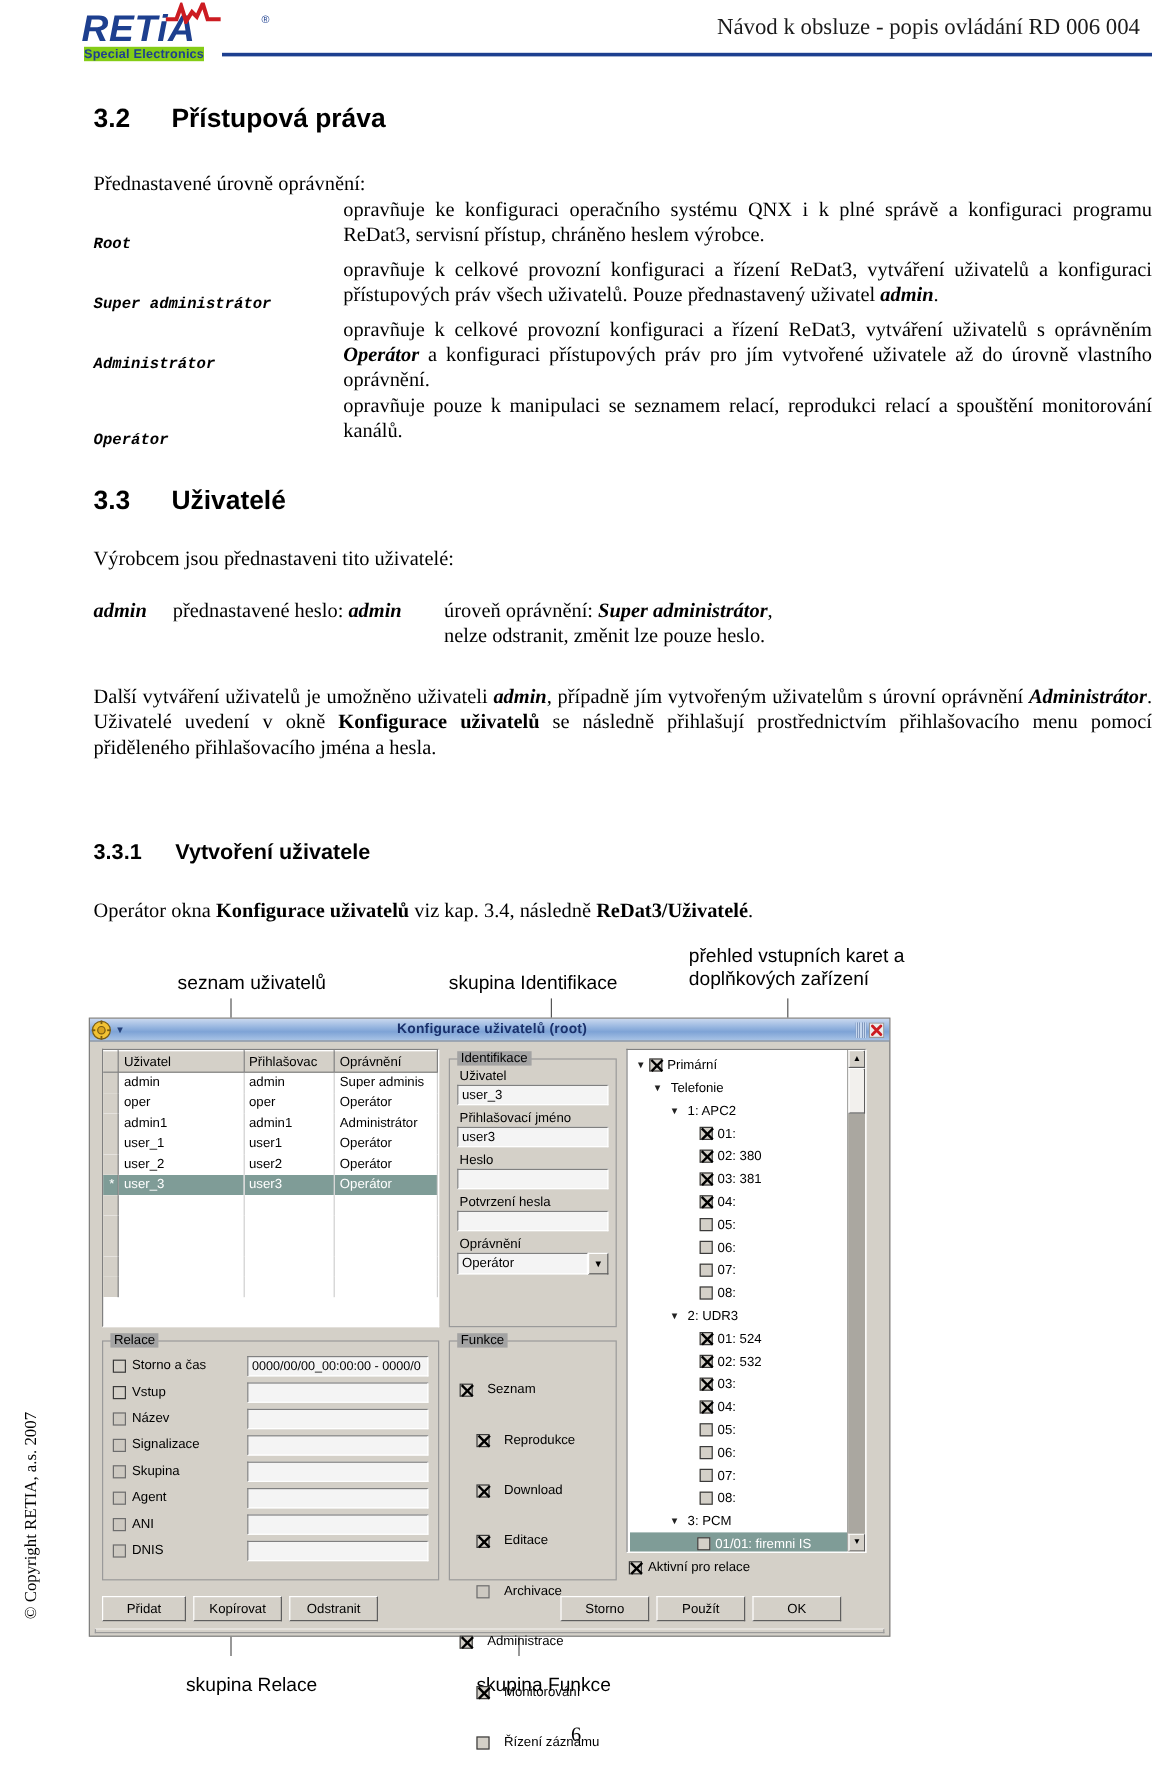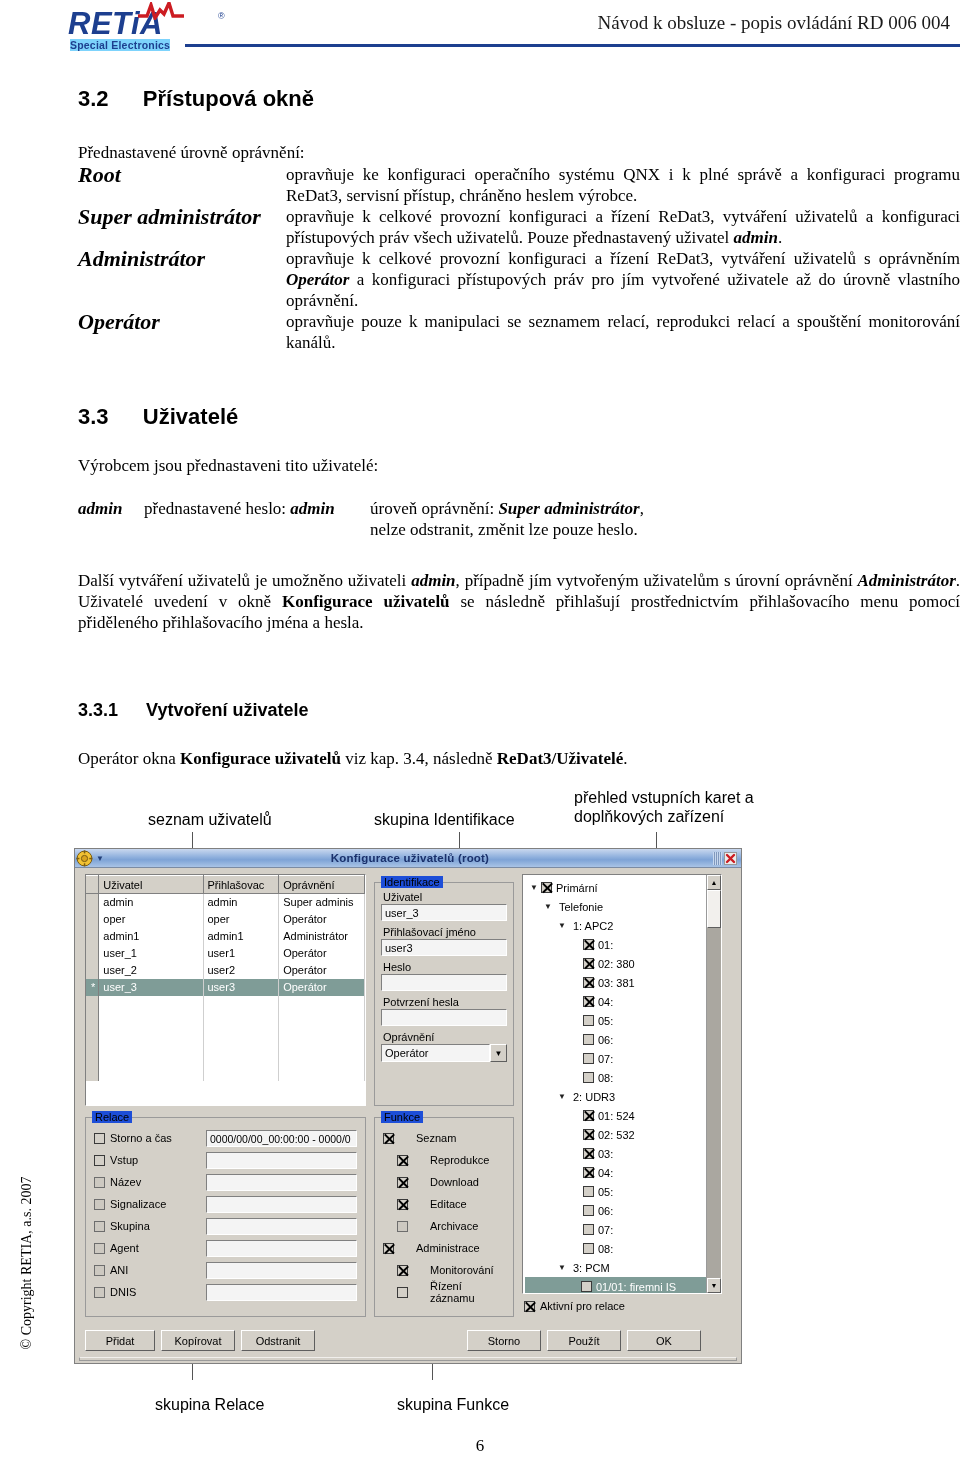--- a/index.html
+++ b/index.html
@@ -33,21 +33,21 @@
   .logo-reg {
     position: absolute; left: 150px; top: 5px;
     font-family: "Liberation Sans", sans-serif;
     font-size: 9px; color: #1d3f8f;
   }
   .logo-sub {
     position: absolute; left: 2px; top: 33px;
     font-family: "Liberation Sans", sans-serif;
     font-weight: bold; font-size: 10.5px; letter-spacing: 0.2px;
     color: #1d3f8f;
-    background: #7dd3fc;
+    background: #84cc16;
   }
   .header-title {
     position: absolute; right: 10px; top: 12px;
     font-family: "Liberation Serif", serif;
     font-size: 19px; color: #1a1a1a;
     white-space: nowrap;
   }
   .header-rule {
     position: absolute; left: 185px; top: 44px; width: 775px; height: 2.5px;
     background: #1d3f8f;
@@ -76,24 +76,25 @@
     color: #000;
   }
   .it { font-style: italic; font-weight: bold; }
   .bd { font-weight: bold; }
 
   
   .roles { position: absolute; left: 78px; top: 164px; width: 882px; }
   .role-row { display: flex; margin-bottom: 0px; }
   .role-term {
     width: 208px; flex: 0 0 208px;
-    font-family: Liberation Serif, serif;
-    font-size: 22px; line-height: 21px;
+    font-family: Liberation Mono, monospace;
+    font-size: 13px; line-height: 21px;
     font-style: italic; font-weight: bold;
     padding-right: 4px;
+    margin-top: 29px;
   }
   .role-def {
     flex: 1 1 auto;
     font-family: "Liberation Serif", serif;
     font-size: 17px; line-height: 21px;
     text-align: justify;
   }
 
   
   .userline { position: absolute; left: 78px; top: 498px; width: 882px; display: flex; }
@@ -180,21 +181,21 @@
   .col-right { width: 86px; }
 
   
   .group {
     position: absolute;
     border: 1px solid #9a9a9a;
     border-top-color: #9a9a9a;
   }
   .group > legend, .group-label {
     position: absolute; top: -7px; left: 6px;
-    background: #1d4ed8; padding: 0 3px; font-size: 11px;
+    background: #a3a3a3; padding: 0 3px; font-size: 11px;
   }
 
   .grp-ident { left: 299px; top: 14px; width: 140px; height: 224px; }
   .grp-relace { left: 10px; top: 249px; width: 281px; height: 200px; }
   .grp-funkce { left: 299px; top: 249px; width: 140px; height: 200px; }
 
   .fld-label { font-size: 11px; margin: 0 0 1px 2px; }
   .fld-input {
     height: 17px; background: #f4f4f4;
     border: 1px solid; border-color: #808080 #ffffff #ffffff #808080;
@@ -242,21 +243,21 @@
     flex: 1 1 auto; height: 17px;
     background: #f4f4f4;
     border: 1px solid; border-color: #808080 #ffffff #ffffff #808080;
     font-size: 10.5px; padding: 1px 3px; line-height: 14px;
     white-space: nowrap; overflow: hidden;
     font-family: "Liberation Sans", sans-serif;
   }
 
   
   .funkce-inner { padding: 9px 6px 0 8px; }
-  .fn-row { display: flex; align-items: center; gap: 22px; height: 22px; font-size: 11px; }
+  .fn-row { display: flex; align-items: center; gap: 12px; height: 22px; font-size: 11px; margin-top: 20px; }
   .fn-row.indent { padding-left: 14px; }
 
   
   .treepanel {
     position: absolute; left: 447px; top: 6px; width: 200px; height: 420px;
     background: #ffffff;
     border: 1px solid; border-color: #808080 #ffffff #ffffff #808080;
     overflow: hidden;
     display: flex;
   }
@@ -334,21 +335,21 @@
     <div class="logo-reg">®</div>
     <div class="logo-sub">Special Electronics</div>
   </div>
   <div class="header-title">Návod k obsluze - popis ovládání RD 006 004</div>
   <div class="header-rule"></div>
 </div>
 
 <h2 class="sec" style="left:78px; top:86px;">
   <span class="sec-num">3.2</span>
   <span style="display:inline-block;width:22px"></span>
-  <span class="sec-title">Přístupová okně</span>
+  <span class="sec-title">Přístupová práva</span>
 </h2>
 
 <p class="para" style="left:78px; top:142px; width:500px;">Přednastavené úrovně oprávnění:</p>
 
 <div class="roles">
   <div class="role-row">
     <div class="role-term">Root</div>
     <div class="role-def"><span>opravñuje ke konfiguraci operačního systému QNX i k plné správě a konfiguraci programu ReDat3, servisní přístup, chráněno heslem výrobce.</span></div>
   </div>
   <div class="role-row">

